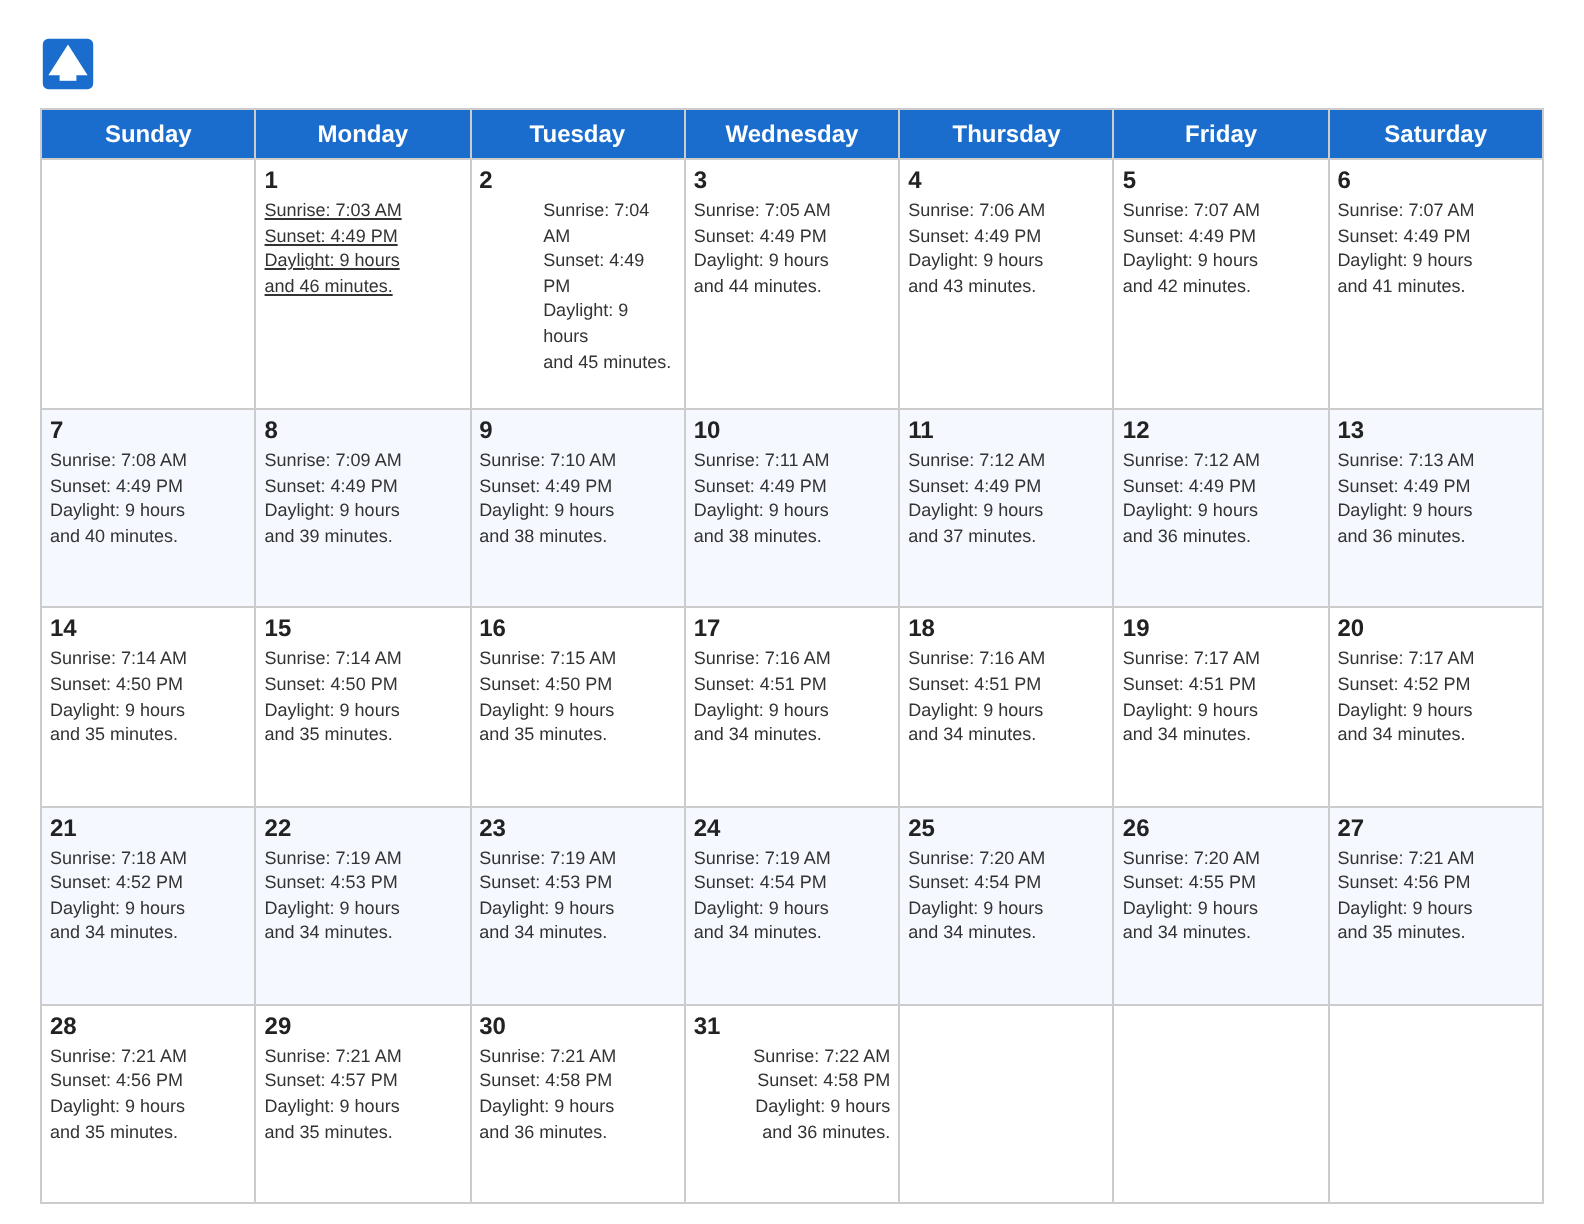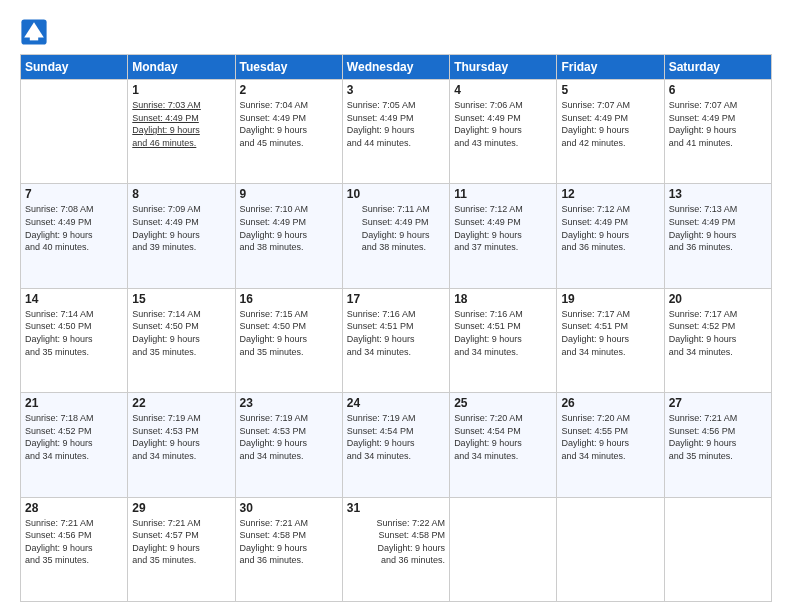--- a/index.html
+++ b/index.html
@@ -60,21 +60,21 @@
       border-collapse: collapse;
       width: 100%;
       table-layout: fixed;
     }
     .calendar th {
       background: #1a6dcc;
       color: #fff;
       font-size: 12px;
       font-weight: bold;
       padding: 5px 4px;
-      text-align: left;
+      text-align: center;
       border: 1px solid #ccc;
     }
     .calendar td {
       border: 1px solid #ccc;
       vertical-align: top;
       padding: 3px 4px;
       font-size: 9.5px;
       color: #333;
       height: 88px;
     }
@@ -136,21 +136,21 @@
           <td class="empty-cell"></td>
           <td>
             <span class="day-num">1</span>
             <div class="day-info" style="white-space: pre-line; text-decoration: underline;">Sunrise: 7:03 AM
 Sunset: 4:49 PM
 Daylight: 9 hours
 and 46 minutes.</div>
           </td>
           <td>
             <span class="day-num">2</span>
-            <div class="day-info" style="white-space: pre-line;">Sunrise: 7:04 AM
+            <div class="day-info" style="white-space: pre-line; margin-left: 32px;">Sunrise: 7:04 AM
 Sunset: 4:49 PM
 Daylight: 9 hours
 and 45 minutes.</div>
           </td>
           <td>
             <span class="day-num">3</span>
             <div class="day-info" style="white-space: pre-line;">Sunrise: 7:05 AM
 Sunset: 4:49 PM
 Daylight: 9 hours
 and 44 minutes.</div>
@@ -194,21 +194,21 @@
           </td>
           <td>
             <span class="day-num">9</span>
             <div class="day-info" style="white-space: pre-line;">Sunrise: 7:10 AM
 Sunset: 4:49 PM
 Daylight: 9 hours
 and 38 minutes.</div>
           </td>
           <td>
             <span class="day-num">10</span>
-            <div class="day-info" style="white-space: pre-line; margin-left: 15px;">Sunrise: 7:11 AM
+            <div class="day-info" style="white-space: pre-line;">Sunrise: 7:11 AM
 Sunset: 4:49 PM
 Daylight: 9 hours
 and 38 minutes.</div>
           </td>
           <td>
             <span class="day-num">11</span>
             <div class="day-info" style="white-space: pre-line;">Sunrise: 7:12 AM
 Sunset: 4:49 PM
 Daylight: 9 hours
 and 37 minutes.</div>

